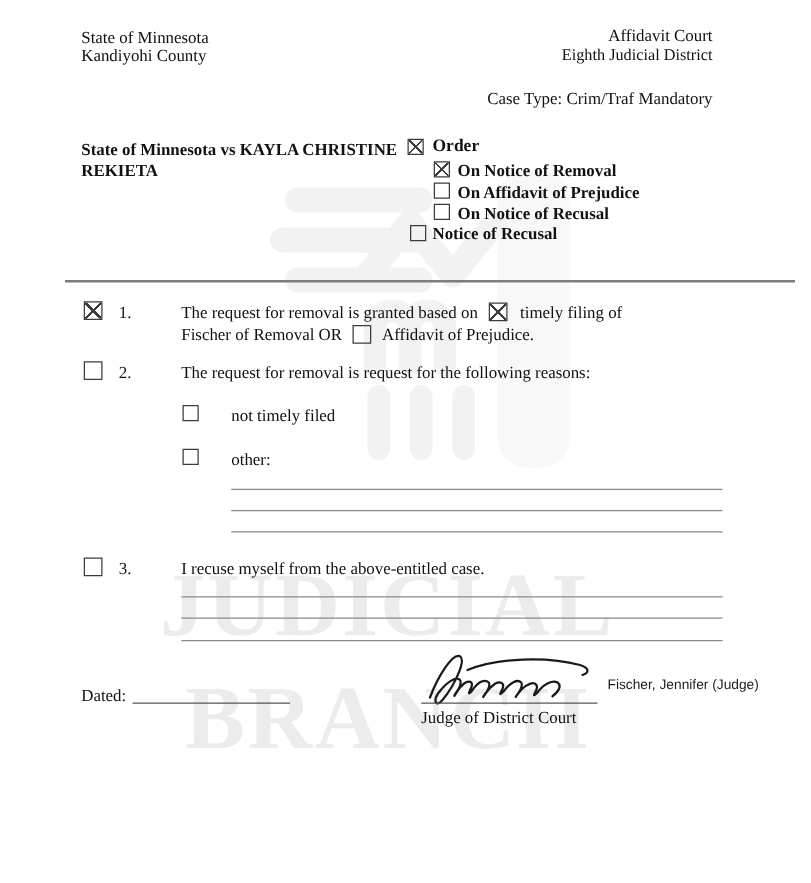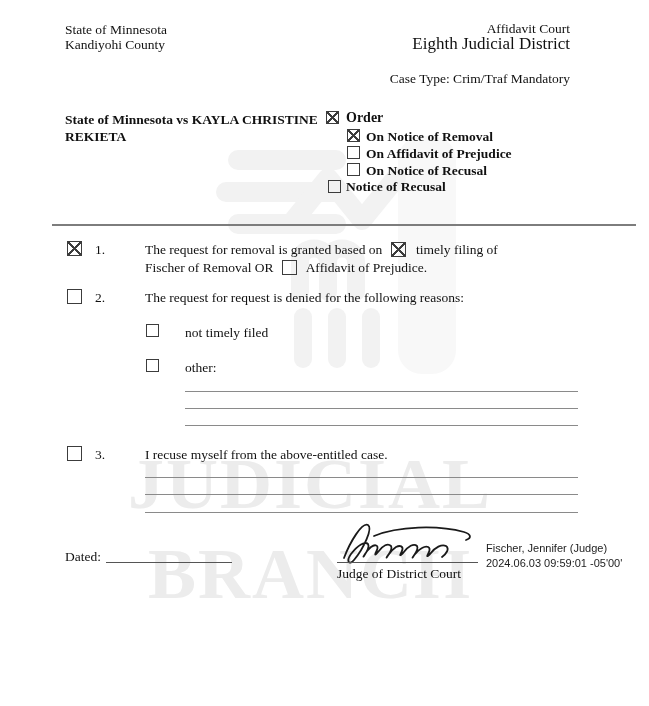--- a/index.html
+++ b/index.html
@@ -7,21 +7,21 @@
         font-family:"Liberation Serif", serif;color:#111;}
   .abs{position:absolute;}
   
   #wm-layer{position:absolute;inset:0;z-index:0;}
   .wm-text{position:absolute;left:310px;transform:translateX(-50%);
            font-family:"Liberation Serif",serif;font-weight:bold;color:#ececec;
            white-space:nowrap;line-height:1;}
   
   #content{position:absolute;inset:0;z-index:1;}
   .t13{font-size:13.5px;line-height:15.5px;}
-  .t12{font-size:17px;line-height:15px;}
+  .t12{font-size:13px;line-height:15px;}
   .bold{font-weight:bold;}
   .right{text-align:right;}
   
   .cb{position:absolute;box-sizing:border-box;border:1px solid #3c3c3c;background:transparent;}
   .cb-lg{width:15px;height:15px;}
   .cb-md{width:13px;height:13px;}
   .cb.checked::before{content:"";position:absolute;inset:0;
     background:linear-gradient(45deg,transparent 45%,#3c3c3c 45%,#3c3c3c 55%,transparent 55%),
                linear-gradient(-45deg,transparent 45%,#3c3c3c 45%,#3c3c3c 55%,transparent 55%);}
   .cb-inline{position:relative;display:inline-block;width:15px;height:15px;box-sizing:border-box;
@@ -93,21 +93,21 @@
       <span>The request for removal is granted based on</span>
       <span class="cb-inline checked" style="margin:0 7px 0 5px;"></span>
       <span>timely filing of</span><br>
       <span>Fischer of Removal OR</span>
       <span class="cb-inline" style="margin:0 6px 0 5px;"></span>
       <span>Affidavit of Prejudice.</span>
     </div>
 
     <span class="cb cb-lg" style="left:67px;top:289px;"></span>
     <div class="abs itemtext" style="left:95px;top:289px;">2.</div>
-    <div class="abs itemtext" style="left:145px;top:289px;width:460px;">The request for request is denied for the following reasons:</div>
+    <div class="abs itemtext" style="left:145px;top:289px;width:460px;">The request for removal is request for the following reasons:</div>
 
     <span class="cb cb-md" style="left:146px;top:324px;"></span>
     <div class="abs itemtext" style="left:185px;top:324px;">not timely filed</div>
 
     <span class="cb cb-md" style="left:146px;top:359px;"></span>
     <div class="abs itemtext" style="left:185px;top:359px;">other:</div>
 
     <div class="rule" style="left:185px;top:391px;width:393px;"></div>
     <div class="rule" style="left:185px;top:408px;width:393px;"></div>
     <div class="rule" style="left:185px;top:425px;width:393px;"></div>
@@ -127,17 +127,16 @@
       <g fill="none" stroke="#1a1a1a" stroke-width="1.8" stroke-linecap="round">
         <path d="M8,42 C14,26 26,6 32,9 C37,12 28,32 18,44 C13,50 10,45 15,38 C22,29 29,25 32,28 C34,31 30,37 28,40 C26,43 30,35 35,31 C39,28 43,29 41,34 C39,38 38,41 42,36 C47,29 52,27 55,30 C57,33 53,38 51,41 C49,44 54,35 60,31 C64,29 68,30 66,35 C64,39 63,41 67,37 C72,30 78,27 81,30 C83,33 79,38 77,41 C75,44 80,35 86,32 C91,29 95,31 93,36 C91,40 90,42 94,38 C99,31 106,28 110,30 C114,33 110,38 106,41"></path>
         <path d="M38,20 C62,10 102,9 128,16 C135,18 136,22 130,24"></path>
       </g>
     </svg>
     <div class="rule" style="left:337px;top:562px;width:141px;border-top-color:#555;"></div>
     <div class="abs itemtext" style="left:337px;top:565px;">Judge of District Court</div>
 
     <div class="abs stamp" style="left:486px;top:541px;">
       <div>Fischer, Jennifer (Judge)</div>
-      <div>2024.06.03 09:59:01 -05'00'</div>
     </div>
 
   </div>
 </div>
 
 </body></html>

